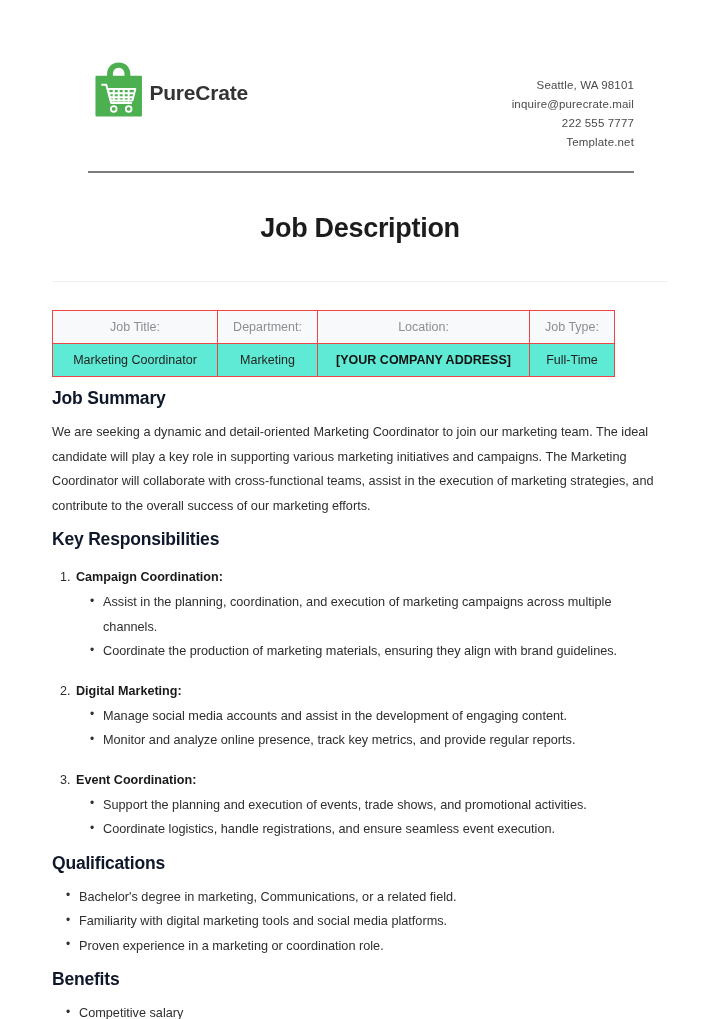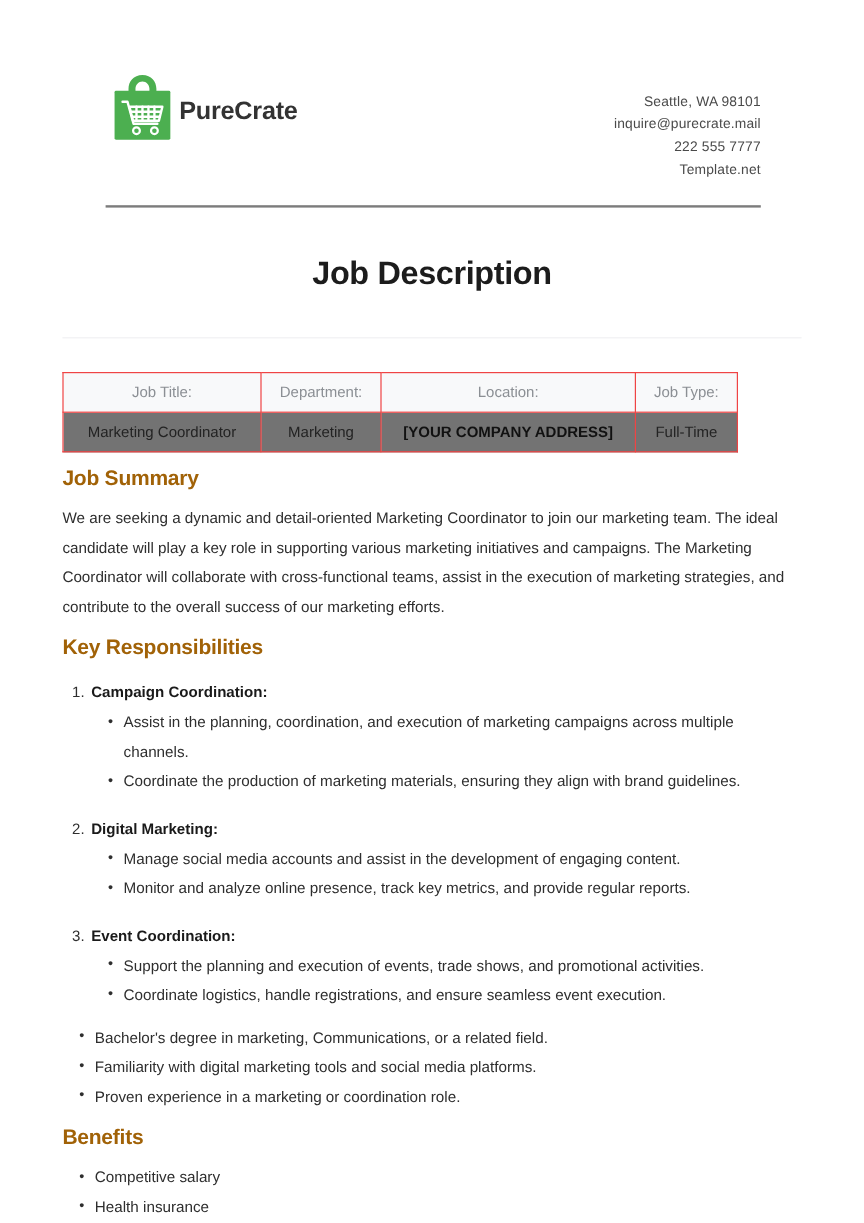--- a/index.html
+++ b/index.html
@@ -108,42 +108,42 @@
     text-align: center;
     font-size: 12.5px;
     line-height: 1.3;
   }
   table.info-table th {
     background: #f8f9fa;
     color: #8b8f94;
     font-weight: normal;
   }
   table.info-table td {
-    background: #737373;
+    background: #5eead4;
     color: #232323;
     font-weight: normal;
   }
   table.info-table td.emphasis {
     font-weight: bold;
     color: #111111;
   }
   col.c1 { width: 165px; }
   col.c2 { width: 100px; }
   col.c3 { width: 212px; }
   col.c4 { width: 85px; }
 
   
   .content {
     padding: 0 52px 0 52px;
   }
 
   h2.section-heading {
     font-size: 17.5px;
     font-weight: bold;
-    color: #a16207;
+    color: #0f172a;
     margin: 11px 0 0 0;
     letter-spacing: -0.2px;
   }
 
   p.body-text {
     font-size: 12.7px;
     line-height: 1.93;
     color: #2e2e2e;
     margin: 11px 0 0 0;
     text-align: left;
@@ -305,20 +305,21 @@
       <li>
         <span class="resp-title">Event Coordination:</span>
         <ul class="sub-list">
           <li>Support the planning and execution of events, trade shows, and promotional activities.</li>
           <li>Coordinate logistics, handle registrations, and ensure seamless event execution.</li>
         </ul>
       </li>
 
     </ol>
 
+    <h2 class="section-heading qual-heading">Qualifications</h2>
     <ul class="plain-list">
       <li>Bachelor's degree in marketing, Communications, or a related field.</li>
       <li>Familiarity with digital marketing tools and social media platforms.</li>
       <li>Proven experience in a marketing or coordination role.</li>
     </ul>
 
     <h2 class="section-heading benefits-heading">Benefits</h2>
     <ul class="plain-list">
       <li>Competitive salary</li>
       <li>Health insurance</li>

